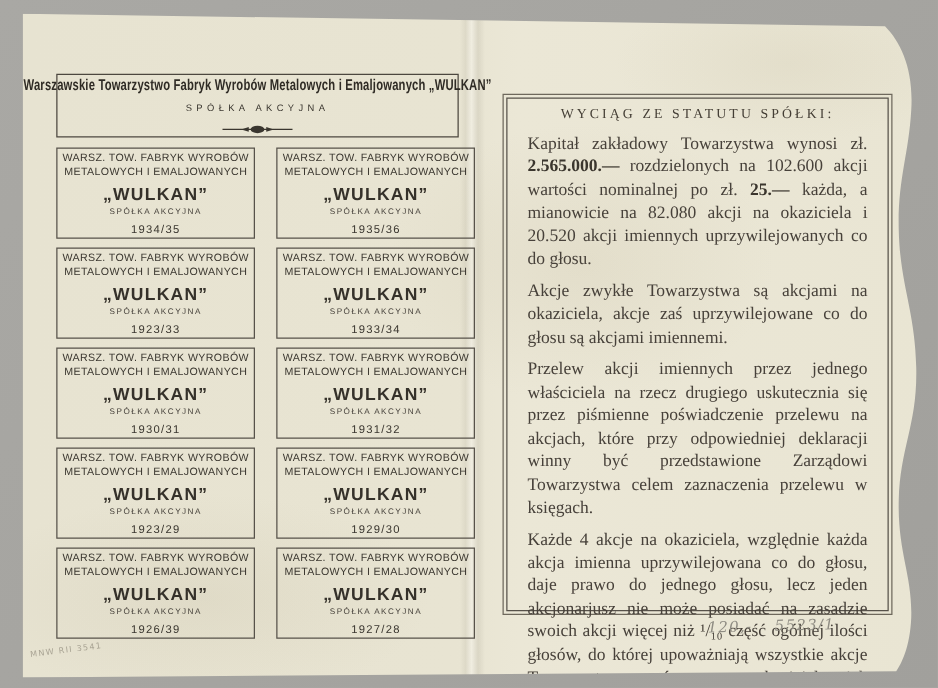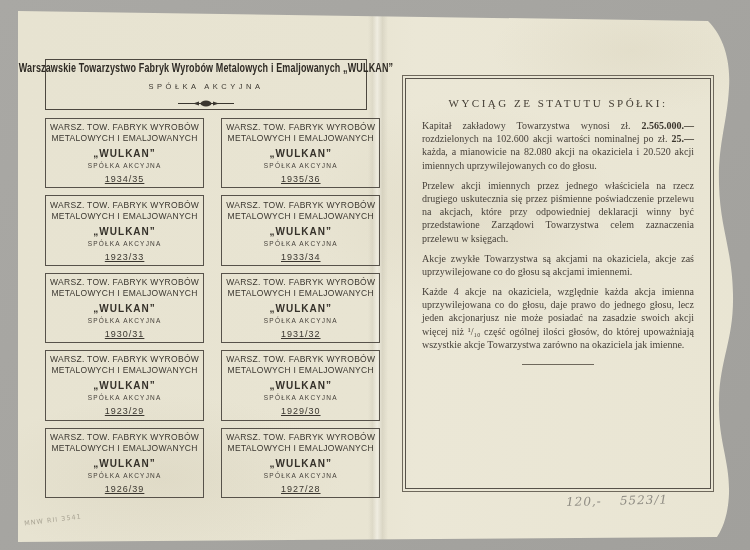--- a/index.html
+++ b/index.html
@@ -41,40 +41,40 @@
     position:absolute;left:27px;top:110px;width:322px;height:380px;
     display:grid;grid-template-columns:1fr 1fr;grid-auto-rows:1fr;
     column-gap:17px;row-gap:7px;
   }
   .coupon{
     border:1px solid #57524a;display:flex;flex-direction:column;
     align-items:center;justify-content:center;text-align:center;
     color:#3a362f;padding:2px 4px;
   }
   .c-l1,.c-l2{font-size:8.5px;letter-spacing:.3px;line-height:1.3;white-space:nowrap;}
-  .c-name{font-size:10px;letter-spacing:1px;margin-top:4px;font-weight:bold;color:#35312a;}
+  .c-name{font-size:14px;letter-spacing:1px;margin-top:4px;font-weight:bold;color:#35312a;}
   .c-sub{font-size:6.5px;letter-spacing:1.2px;margin-top:3px;color:#45403a;}
-  .c-season{font-size:9px;letter-spacing:1px;margin-top:5px;text-decoration:underline;}
+  .c-season{font-size:9px;letter-spacing:1px;margin-top:5px;}
   
   .statute-outer{
     position:absolute;left:384px;top:67px;width:312px;height:417px;
     border:1px solid #6e685c;box-sizing:border-box;padding:2px;
   }
   .statute-inner{
     width:100%;height:100%;box-sizing:border-box;
     border:1.5px solid #57524a;
-    padding:16px 16px 0 16px;
+    padding:4px 16px 0 16px;
     font-family:"Liberation Serif","DejaVu Serif",serif;color:#47413a;
   }
   .st-title{
     text-align:center;font-size:11px;letter-spacing:2.5px;color:#443e35;
     margin:2px 0 10px 0;white-space:nowrap;
   }
   .st-p{
-    font-size:10px;line-height:1.32;text-align:justify;margin:0 0 7px 0;
+    font-size:14px;line-height:1.32;text-align:justify;margin:0 0 7px 0;
   }
   .st-p b{color:#3b362e;}
   .st-rule{
     width:72px;height:1px;background:#6e685c;margin:13px auto 0 auto;
   }
   
   .pencil{
     position:absolute;left:548px;top:485px;width:160px;
     font-family:"DejaVu Serif",serif;font-style:italic;
     color:#8f8c83;font-size:12px;letter-spacing:1px;
@@ -181,22 +181,22 @@
         <div class="c-season">1927/28</div>
       </div>
     </div>
   </div>
 
   <div>
     <div class="statute-outer">
       <div class="statute-inner">
         <div class="st-title">WYCIĄG ZE STATUTU SPÓŁKI:</div>
         <p class="st-p"><span>Kapitał zakładowy Towarzystwa wynosi zł. </span><b>2.565.000.—</b><span> rozdzielonych na 102.600 akcji wartości nominalnej po zł. </span><b>25.—</b><span> każda, a mianowicie na 82.080 akcji na okaziciela i 20.520 akcji imiennych uprzywilejowanych co do głosu.</span></p>
+        <p class="st-p">Akcje zwykłe Towarzystwa są akcjami na okaziciela, akcje zaś uprzywilejowane co do głosu są akcjami imiennemi.</p>
         <p class="st-p">Przelew akcji imiennych przez jednego właściciela na rzecz drugiego uskutecznia się przez piśmienne poświadczenie przelewu na akcjach, które przy odpowiedniej deklaracji winny być przedstawione Zarządowi Towarzystwa celem zaznaczenia przelewu w księgach.</p>
-        <p class="st-p">Akcje zwykłe Towarzystwa są akcjami na okaziciela, akcje zaś uprzywilejowane co do głosu są akcjami imiennemi.</p>
         <p class="st-p">Każde 4 akcje na okaziciela, względnie każda akcja imienna uprzywilejowana co do głosu, daje prawo do jednego głosu, lecz jeden akcjonarjusz nie może posiadać na zasadzie swoich akcji więcej niż ¹/₁₀ część ogólnej ilości głosów, do której upoważniają wszystkie akcje Towarzystwa zarówno na okaziciela jak imienne.</p>
         <div class="st-rule"></div>
       </div>
     </div>
 
     <div class="pencil">
       <span>120,-</span>
       <span>5523/1</span>
     </div>
   </div>

